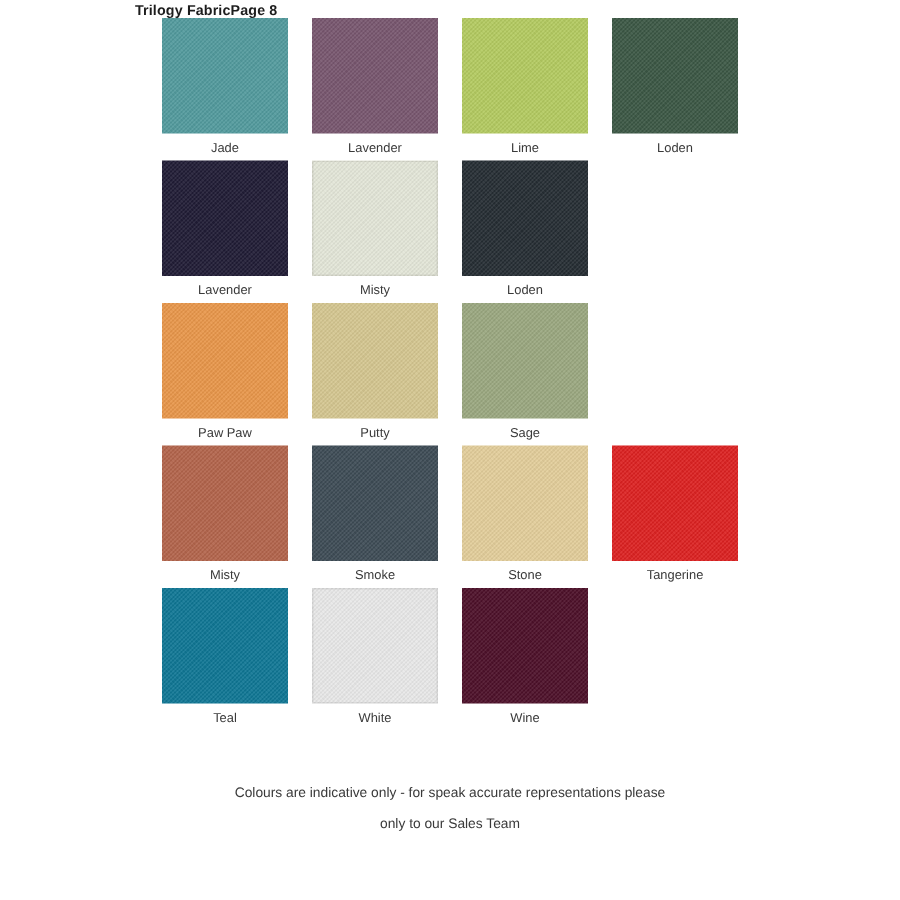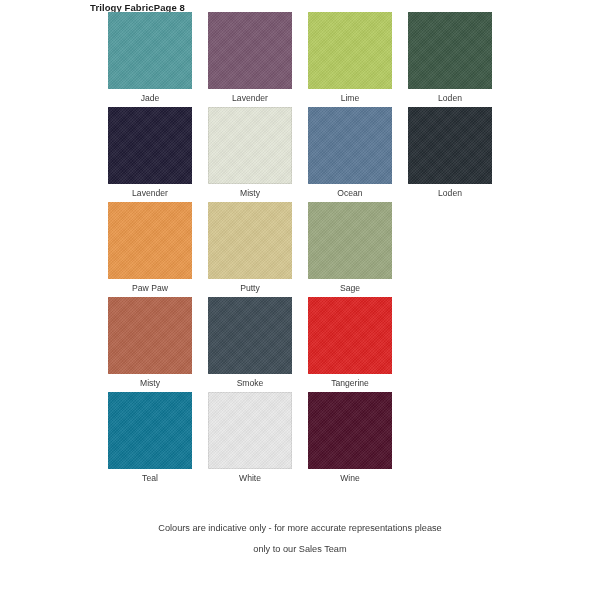--- a/index.html
+++ b/index.html
@@ -133,24 +133,20 @@
     <div class="swatch-row">
       <div class="swatch-cell">
         <div class="swatch-chip" style="background: rgb(32, 28, 53);"></div>
         <div class="swatch-label">Lavender</div>
       </div>
       <div class="swatch-cell">
         <div class="swatch-chip light-chip" style="background: rgb(227, 230, 216);"></div>
         <div class="swatch-label">Misty</div>
       </div>
       <div class="swatch-cell">
-        <div class="swatch-chip" style="background: rgb(90, 119, 149);"></div>
-        <div class="swatch-label">Ocean</div>
-      </div>
-      <div class="swatch-cell">
         <div class="swatch-chip" style="background: rgb(37, 45, 51);"></div>
         <div class="swatch-label">Loden</div>
       </div>
     </div>
     <div class="swatch-row">
       <div class="swatch-cell">
         <div class="swatch-chip" style="background: rgb(232, 150, 74);"></div>
         <div class="swatch-label">Paw Paw</div>
       </div>
       <div class="swatch-cell">
@@ -163,20 +159,24 @@
       </div>
     </div>
     <div class="swatch-row">
       <div class="swatch-cell">
         <div class="swatch-chip" style="background: rgb(178, 100, 75);"></div>
         <div class="swatch-label">Misty</div>
       </div>
       <div class="swatch-cell">
         <div class="swatch-chip" style="background: rgb(61, 75, 85);"></div>
         <div class="swatch-label">Smoke</div>
+      </div>
+      <div class="swatch-cell">
+        <div class="swatch-chip" style="background: rgb(226, 205, 154);"></div>
+        <div class="swatch-label">Stone</div>
       </div>
       <div class="swatch-cell">
         <div class="swatch-chip" style="background: rgb(220, 33, 33);"></div>
         <div class="swatch-label">Tangerine</div>
       </div>
     </div>
     <div class="swatch-row">
       <div class="swatch-cell">
         <div class="swatch-chip" style="background: rgb(15, 118, 148);"></div>
         <div class="swatch-label">Teal</div>
@@ -190,15 +190,15 @@
         <div class="swatch-label">Wine</div>
       </div>
       <div class="swatch-cell empty">
         <div class="swatch-chip"></div>
         <div class="swatch-label"></div>
       </div>
     </div>
   </div>
 
 <div class="footer-note">
-  <div class="footer-line">Colours are indicative only - for more accurate representations please</div>
+  <div class="footer-line">Colours are indicative only - for speak accurate representations please</div>
   <div class="footer-line">only to our Sales Team</div>
 </div>
 
 </body></html>

